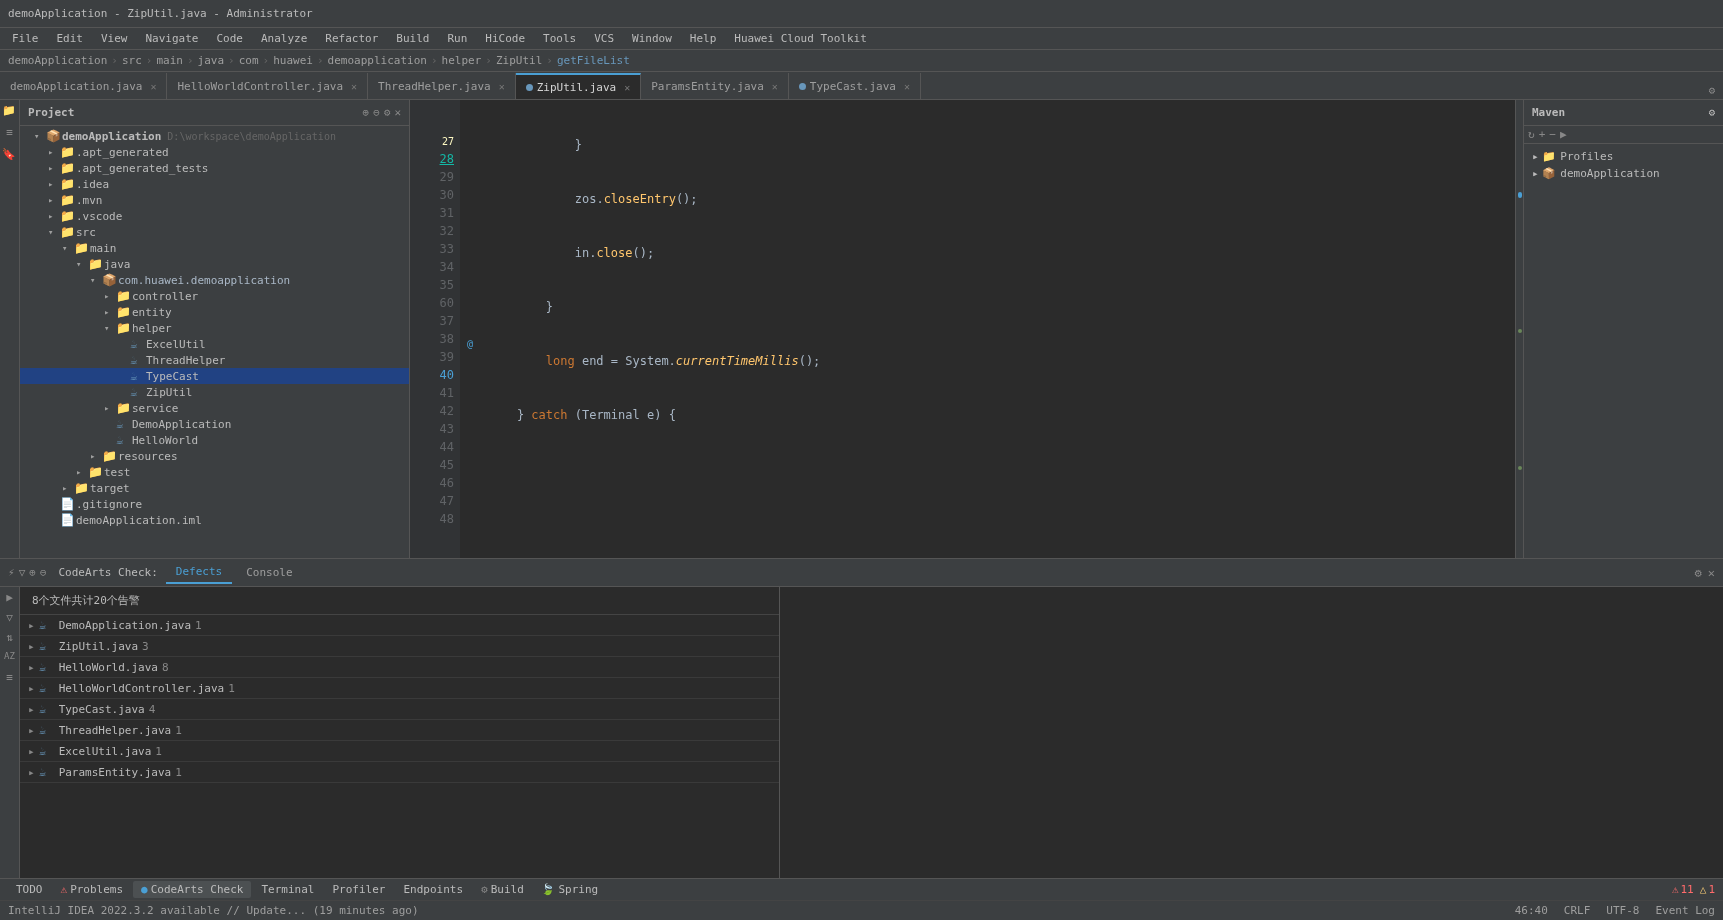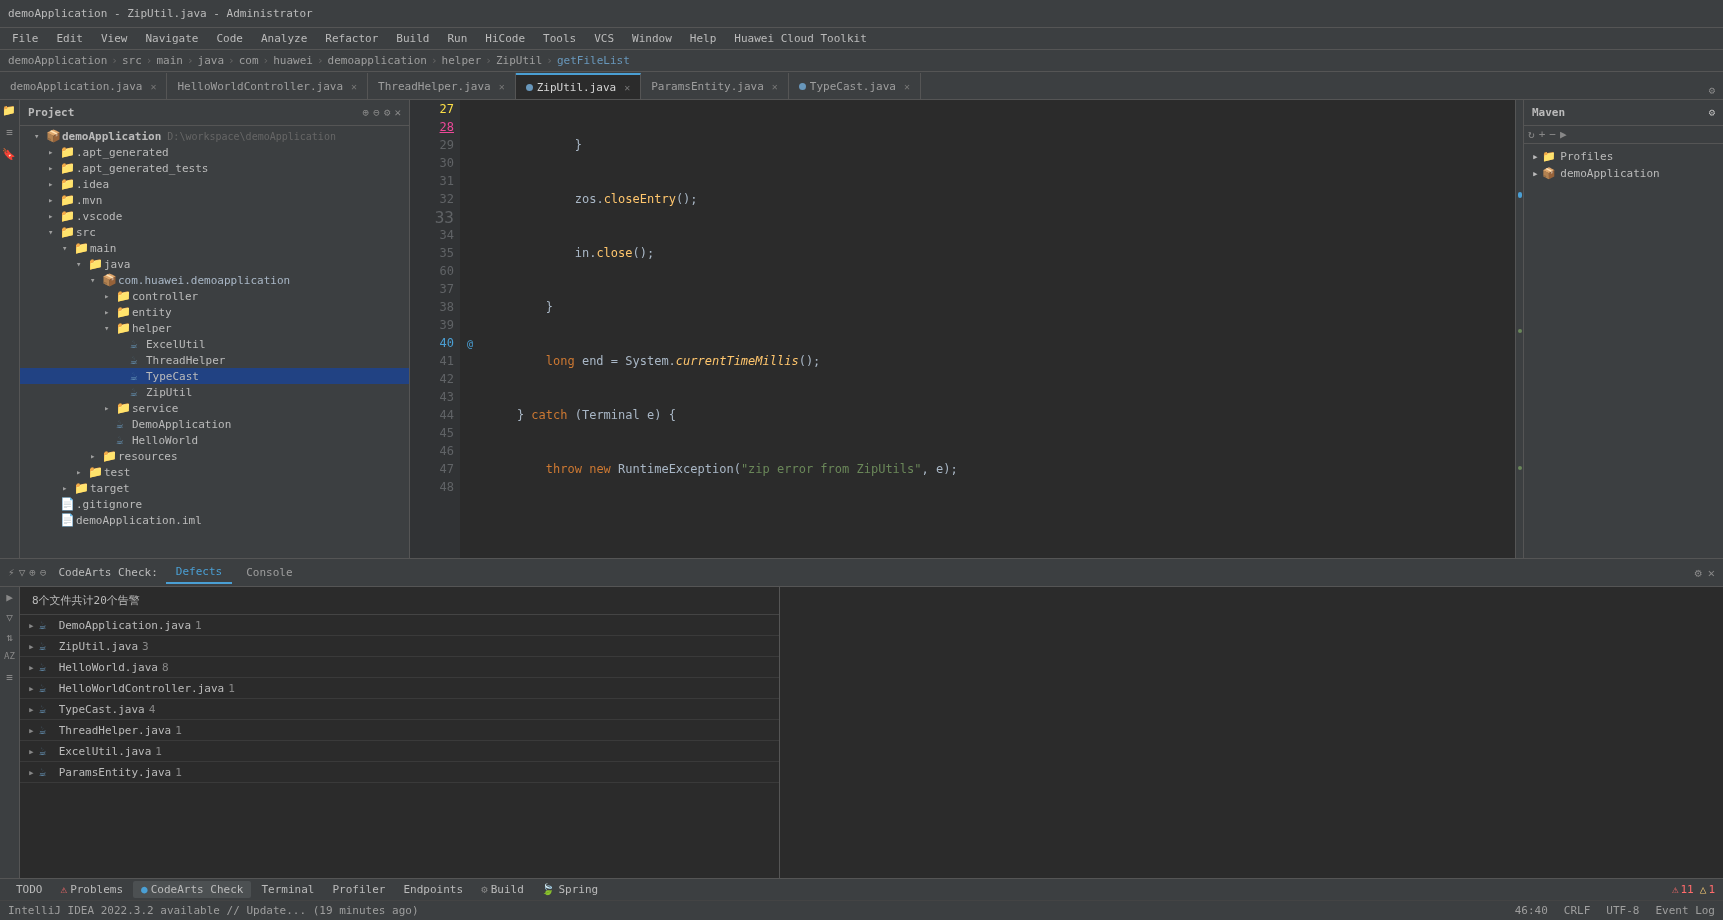--- a/index.html
+++ b/index.html
@@ -440,27 +440,27 @@
           <span class="tree-label">demoApplication.iml</span>
         </div>
       </div>
     </div>
 
     <div class="code-editor">
       <div class="code-scroll" style="overflow:auto; flex:1;">
         <div class="code-with-gutter" style="min-width:100%;">
 
           <div style="background:#313335; width:50px; flex-shrink:0; display:flex; flex-direction:column;">
-            <div style="display:flex; align-items:center; height:18px; padding-right:6px; justify-content:flex-end; color:#fde047; font-size:12px;">27</div>
-            <div style="display:flex; align-items:center; height:18px; padding-right:6px; justify-content:flex-end; color:#ec4899; font-size:12px;text-decoration:underline;">28</div>
+            <div style="display:flex; align-items:center; height:18px; padding-right:6px; justify-content:flex-end; color:#fef9c3; font-size:10px;margin-top:32px;">27</div>
+            <div style="display:flex; align-items:center; height:18px; padding-right:6px; justify-content:flex-end; color:#14b8a6; font-size:12px;text-decoration:underline;">28</div>
             <div style="display:flex; align-items:center; height:18px; padding-right:6px; justify-content:flex-end; color:#606366; font-size:12px;">29</div>
             <div style="display:flex; align-items:center; height:18px; padding-right:6px; justify-content:flex-end; color:#606366; font-size:12px;">30</div>
             <div style="display:flex; align-items:center; height:18px; padding-right:6px; justify-content:flex-end; color:#606366; font-size:12px;">31</div>
             <div style="display:flex; align-items:center; height:18px; padding-right:6px; justify-content:flex-end; color:#606366; font-size:12px;">32</div>
-            <div style="display:flex; align-items:center; height:18px; padding-right:6px; justify-content:flex-end; color:#606366; font-size:16px;">33</div>
+            <div style="display:flex; align-items:center; height:18px; padding-right:6px; justify-content:flex-end; color:#606366; font-size:12px;">33</div>
             <div style="display:flex; align-items:center; height:18px; padding-right:6px; justify-content:flex-end; color:#606366; font-size:12px;">34</div>
             <div style="display:flex; align-items:center; height:18px; padding-right:6px; justify-content:flex-end; color:#606366; font-size:12px;">35</div>
             <div style="display:flex; align-items:center; height:18px; padding-right:6px; justify-content:flex-end; color:#606366; font-size:12px;">60</div>
             <div style="display:flex; align-items:center; height:18px; padding-right:6px; justify-content:flex-end; color:#606366; font-size:12px;">37</div>
             <div style="display:flex; align-items:center; height:18px; padding-right:6px; justify-content:flex-end; color:#606366; font-size:12px;">38</div>
             <div style="display:flex; align-items:center; height:18px; padding-right:6px; justify-content:flex-end; color:#606366; font-size:12px;">39</div>
             <div style="display:flex; align-items:center; height:18px; padding-right:6px; justify-content:flex-end; color:#4a9fd4; font-size:12px;">40</div>
             <div style="display:flex; align-items:center; height:18px; padding-right:6px; justify-content:flex-end; color:#606366; font-size:12px;">41</div>
             <div style="display:flex; align-items:center; height:18px; padding-right:6px; justify-content:flex-end; color:#606366; font-size:12px;">42</div>
             <div style="display:flex; align-items:center; height:18px; padding-right:6px; justify-content:flex-end; color:#606366; font-size:12px;">43</div>
@@ -498,21 +498,20 @@
             <div style="height:18px; display:flex; align-items:center; justify-content:center;"></div>
           </div>
 
           <div style="flex:1; padding-left:8px; font-size:12px; line-height:18px; white-space:pre; background:#2b2b2b;">
             <div style="height:18px; display:flex; align-items:center;"><span style="color:#a9b7c6;">            }</span></div>
             <div style="height:18px; display:flex; align-items:center;"><span style="color:#a9b7c6;">            </span><span style="color:#a9b7c6;">zos</span><span style="color:#a9b7c6;">.</span><span style="color:#ffc66d;">closeEntry</span><span style="color:#a9b7c6;">();</span></div>
             <div style="height:18px; display:flex; align-items:center;"><span style="color:#a9b7c6;">            </span><span style="color:#a9b7c6;">in</span><span style="color:#a9b7c6;">.</span><span style="color:#ffc66d;">close</span><span style="color:#a9b7c6;">();</span></div>
             <div style="height:18px; display:flex; align-items:center;"><span style="color:#a9b7c6;">        }</span></div>
             <div style="height:18px; display:flex; align-items:center;"><span style="color:#cc7832;">        long </span><span style="color:#a9b7c6;">end = System.</span><span style="color:#ffc66d;font-style:italic;">currentTimeMillis</span><span style="color:#a9b7c6;">();</span></div>
             <div style="height:18px; display:flex; align-items:center;"><span style="color:#a9b7c6;">    } </span><span style="color:#cc7832;">catch </span><span style="color:#a9b7c6;">(Terminal e) {</span></div>
-            <div style="height:18px; display:flex; align-items:center;"><span style="color:#cc7832;">        throw </span><span style="color:#cc7832;">new </span><span style="color:#a9b7c6;">RuntimeException(</span><span style="color:#6a8759;">"zip error from ZipUtils"</span><span style="color:#a9b7c6;">, e);</span></div>
             
             
             
             
             
             
             
             
             
             

